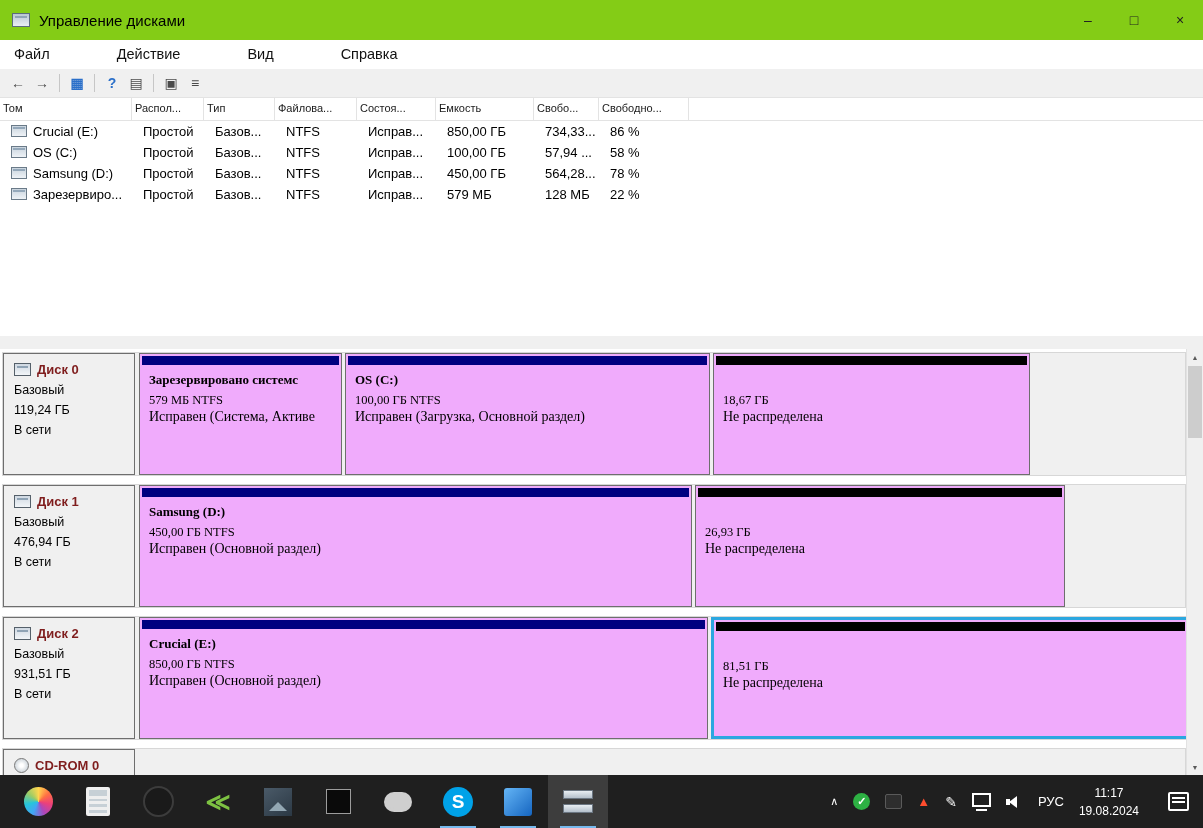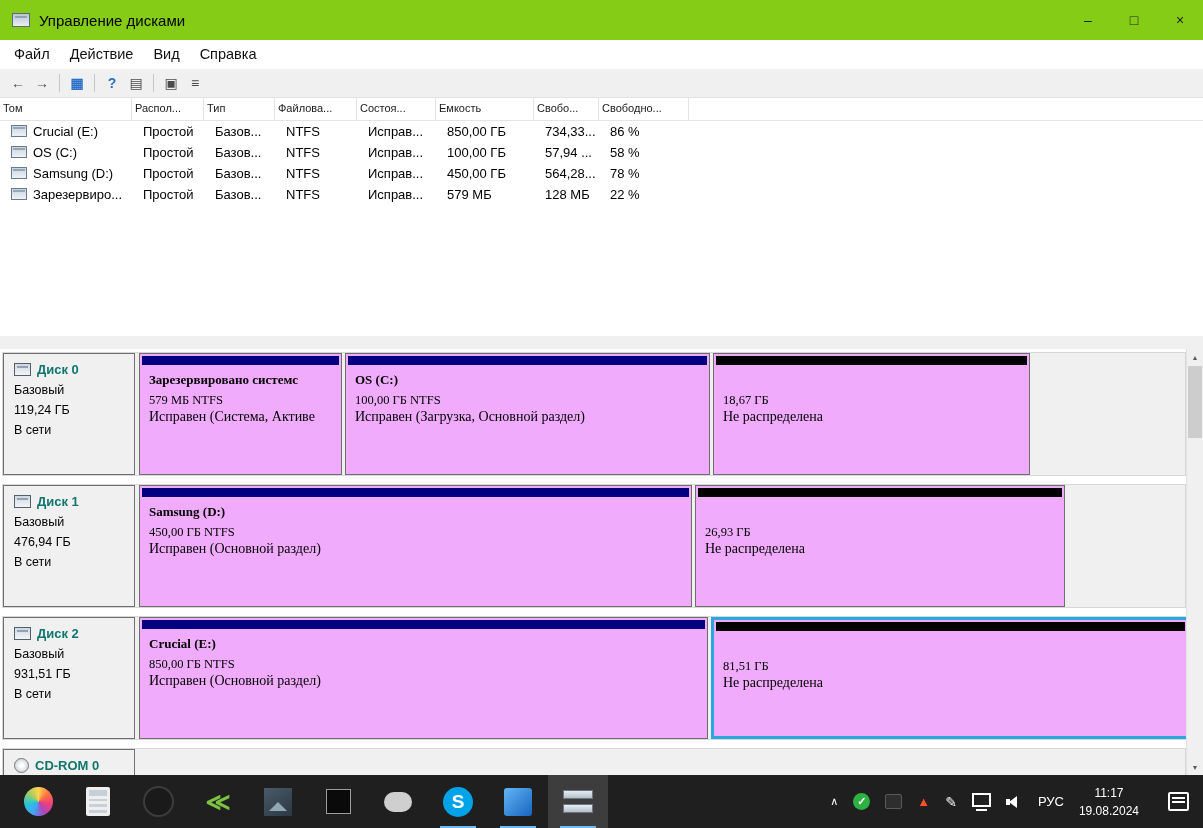--- a/index.html
+++ b/index.html
@@ -12,21 +12,21 @@
   .title-app-icon{width:16px;height:12px;border:1px solid #5a6b7a;margin-left:12px;
     background:linear-gradient(#b9c6d2,#e9eef4);position:relative;}
   .title-app-icon::after{content:"";position:absolute;left:2px;top:2px;right:2px;height:2px;background:#8fa3b5;}
   .title-text{margin-left:9px;font-size:15px;color:#000;}
   .win-controls{margin-left:auto;display:flex;height:40px;}
   .win-btn{width:46px;height:40px;display:flex;align-items:center;justify-content:center;
     font-size:14px;color:#222;cursor:default;}
 
   
   .menubar{position:absolute;left:0;top:40px;right:0;height:29px;background:#fff;
-    display:flex;align-items:center;padding-left:4px;}
+    display:flex;align-items:center;padding-left:4px;gap:47px;}
   .menu-item{padding:0 10px;font-size:14.5px;color:#111;line-height:29px;}
 
   
   .toolbar{position:absolute;left:0;top:69px;right:0;height:28px;background:#f0f0f0;
     display:flex;align-items:center;padding-left:6px;border-bottom:1px solid #e6e6e6;}
   .tb-icon{width:24px;height:22px;display:flex;align-items:center;justify-content:center;
     font-size:14px;color:#4a4a4a;}
   .tb-icon.blue{color:#2a6fc9;font-weight:bold;}
   .tb-sep{width:1px;height:18px;background:#c6c6c6;margin:0 5px;}
 
@@ -46,21 +46,21 @@
 
   
   .pane-sep{position:absolute;left:0;top:336px;right:0;height:13px;background:#f0f0f0;}
 
   
   .graphpane{position:absolute;left:0;top:349px;right:0;height:426px;background:#fff;overflow:hidden;}
   .disk-row{position:absolute;left:2px;width:1184px;height:124px;background:#f0f0f0;
     border:1px solid #d7d7d7;box-sizing:border-box;}
   .disk-head{position:absolute;left:0;top:0;width:132px;height:122px;box-sizing:border-box;
     border:1px solid #6e6e6e;background:#f0f0f0;padding:8px 0 0 10px;}
-  .dh-name{font-weight:bold;font-size:13px;color:#0f766e;display:flex;align-items:center;}
+  .dh-name{font-weight:bold;font-size:13px;color:#7f1d1d;display:flex;align-items:center;}
   .disk-glyph{width:15px;height:11px;border:1px solid #55606a;margin-right:6px;
     background:linear-gradient(#cfd8e2,#f2f5f8);position:relative;flex:none;}
   .disk-glyph::after{content:"";position:absolute;left:2px;top:2px;right:2px;height:2px;background:#8fa3b5;}
   .cd-glyph{width:13px;height:13px;border:1px solid #777;border-radius:50%;flex:none;
     background:radial-gradient(circle,#fff 18%,#d7dde2 65%);margin-right:6px;}
   .dh-line{font-size:12.5px;margin-top:6px;color:#000;}
   .partitions{position:absolute;left:136px;top:0;height:122px;display:flex;gap:3px;}
   .part{box-sizing:border-box;height:122px;border:1px solid #6e6e6e;background:#f0abfc;position:relative;font-family:Liberation Serif, serif;}
   .part .stripe{height:9px;margin:2px 2px 0 2px;}
   .part.primary .stripe{background:#000080;}

